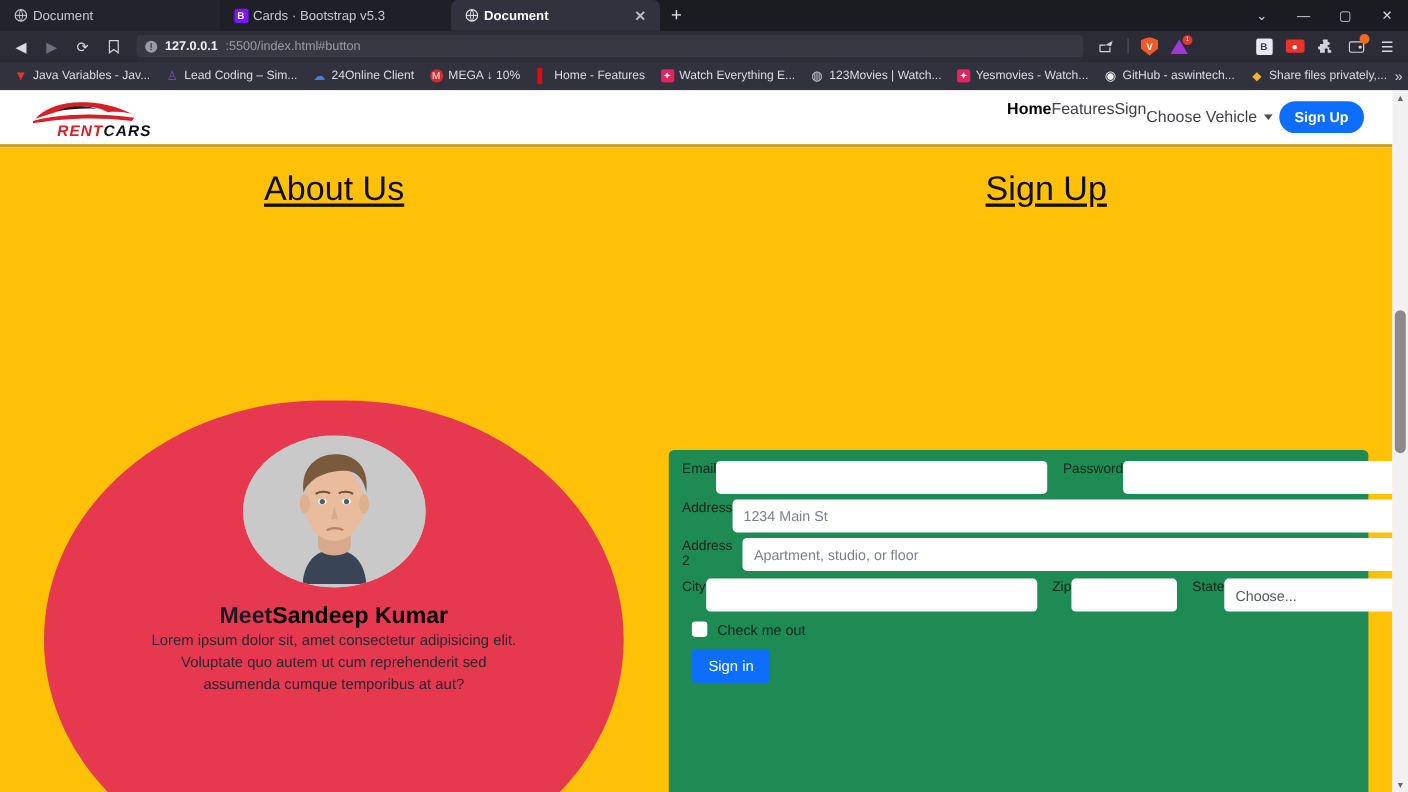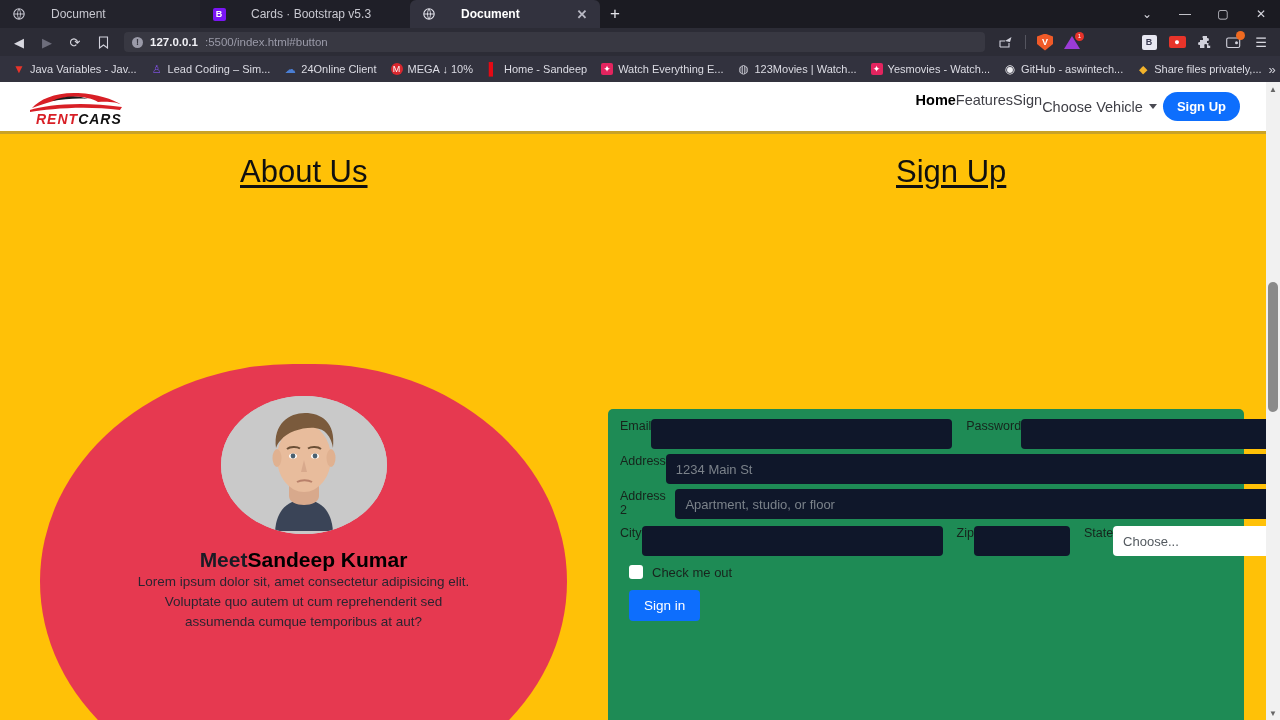--- a/index.html
+++ b/index.html
@@ -11,21 +11,21 @@
   }
 
   
   .browser { width: 1280px; height: 720px; display: flex; flex-direction: column; }
 
   .tabstrip {
     height: 28px; background: #1b1b22; display: flex; align-items: flex-end;
     padding-left: 0; position: relative; flex: 0 0 28px;
   }
   .tab {
-    height: 28px; display: flex; align-items: center; gap: 25px;
+    height: 28px; display: flex; align-items: center; gap: 4px;
     padding: 0 10px 0 12px; font-size: 12px; color: #c8c8d0;
     min-width: 0; position: relative;
   }
   .tab.t1 { width: 200px; background: #23232c; }
   .tab.t2 { width: 210px; background: #1f1f28; }
   .tab.active { width: 190px; background: #32323e; color: #ffffff; font-weight: bold;
                 border-radius: 6px 6px 0 0; }
   .tab-fav { width: 14px; height: 14px; flex: 0 0 14px; display: flex; align-items: center; justify-content: center; }
   .tab-title { white-space: nowrap; overflow: hidden; text-overflow: ellipsis; flex: 1 1 auto; font-size: 12px; }
   .tab-close { width: 16px; height: 16px; flex: 0 0 16px; color: #b9b9c4; font-size: 13px;
@@ -78,21 +78,21 @@
 
   
   .viewport { flex: 1 1 auto; position: relative; background: #ffffff; overflow: hidden; display:flex; }
   .page { flex: 1 1 auto; position: relative; overflow: hidden; }
 
   .navbar {
     height: 52px; background: #ffffff; display: flex; align-items: center;
     padding: 0 26px 0 26px; border-bottom: 3px solid #c9a227;
   }
   .logo { width: 105px; height: 42px; position: relative; }
-  .logo-text { position: absolute; bottom: 1px; left: 10px; font-style: italic;
+  .logo-text { position: absolute; bottom: 1px; left: 26px; font-style: italic;
                font-weight: bold; font-size: 14px; letter-spacing: 1px; }
   .logo-rent { color: #d81f26; }
   .logo-cars { color: #111111; }
 
   .nav-links { margin-left: auto; display: flex; }
   .nav-link { font-size: 14.5px; color: #3f3f46; }
   .nav-link.active { color: #000000; font-weight: bold; }
   .nav-drop { display: flex; align-items: center; gap: 6px; font-size: 14.5px; color: #3f3f46; }
   .caret { width: 0; height: 0; border-left: 4px solid transparent;
            border-right: 4px solid transparent; border-top: 5px solid #4a4a52; }
@@ -124,21 +124,21 @@
                color: #2c2430; line-height: 20px; }
 
   
   .form-panel {
     position: absolute; left: 608px; top: 275px; width: 636px; height: 355px;
     background: #1e8b55; border-radius: 5px; padding: 10px 12px;
   }
   .frow { display: flex; gap: 14px; margin-bottom: 5px; }
   .fgroup { display: flex; flex-direction: row; }
   .flabel { font-size: 12.5px; color: #16241c; margin-bottom: 4px; }
-  .finput { height: 30px; background: #0f172a; border: none; border-radius: 4px;
+  .finput { height: 30px; background: #ffffff; border: none; border-radius: 4px;
             font-size: 13px; color: #6c757d; padding: 0 10px; width: 100%;
             font-family: "Liberation Sans", sans-serif; }
   .finput::placeholder { color: #7b828a; }
   .w-half { width: 301px; }
   .w-full { width: 612px; }
   .w-city { width: 301px; }
   .w-state { width: 185px; }
   .w-zip { width: 96px; }
   .fselect { height: 30px; background: #ffffff; border-radius: 4px; display: flex;
              align-items: center; padding: 0 10px; font-size: 13px; color: #53595f;
@@ -263,21 +263,21 @@
     <div class="bm">
         <span class="bm-ico" style="color:#4a7ed4;font-size:11px;">☁</span>
         <span>24Online Client</span>
       </div>
     <div class="bm">
         <span class="bm-ico" style="background:#d9272e;color:#fff;border-radius:50%;">M</span>
         <span>MEGA ↓ 10%</span>
       </div>
     <div class="bm">
         <span class="bm-ico" style="color:#e50914;font-size:12px;">▌</span>
-        <span>Home - Sandeep</span>
+        <span>Home - Features</span>
       </div>
     <div class="bm">
         <span class="bm-ico" style="background:#e3245f;color:#fff;">✦</span>
         <span>Watch Everything E...</span>
       </div>
     <div class="bm">
         <span class="bm-ico" style="color:#cfcfd8;font-size:12px;">◍</span>
         <span>123Movies | Watch...</span>
       </div>
     <div class="bm">

